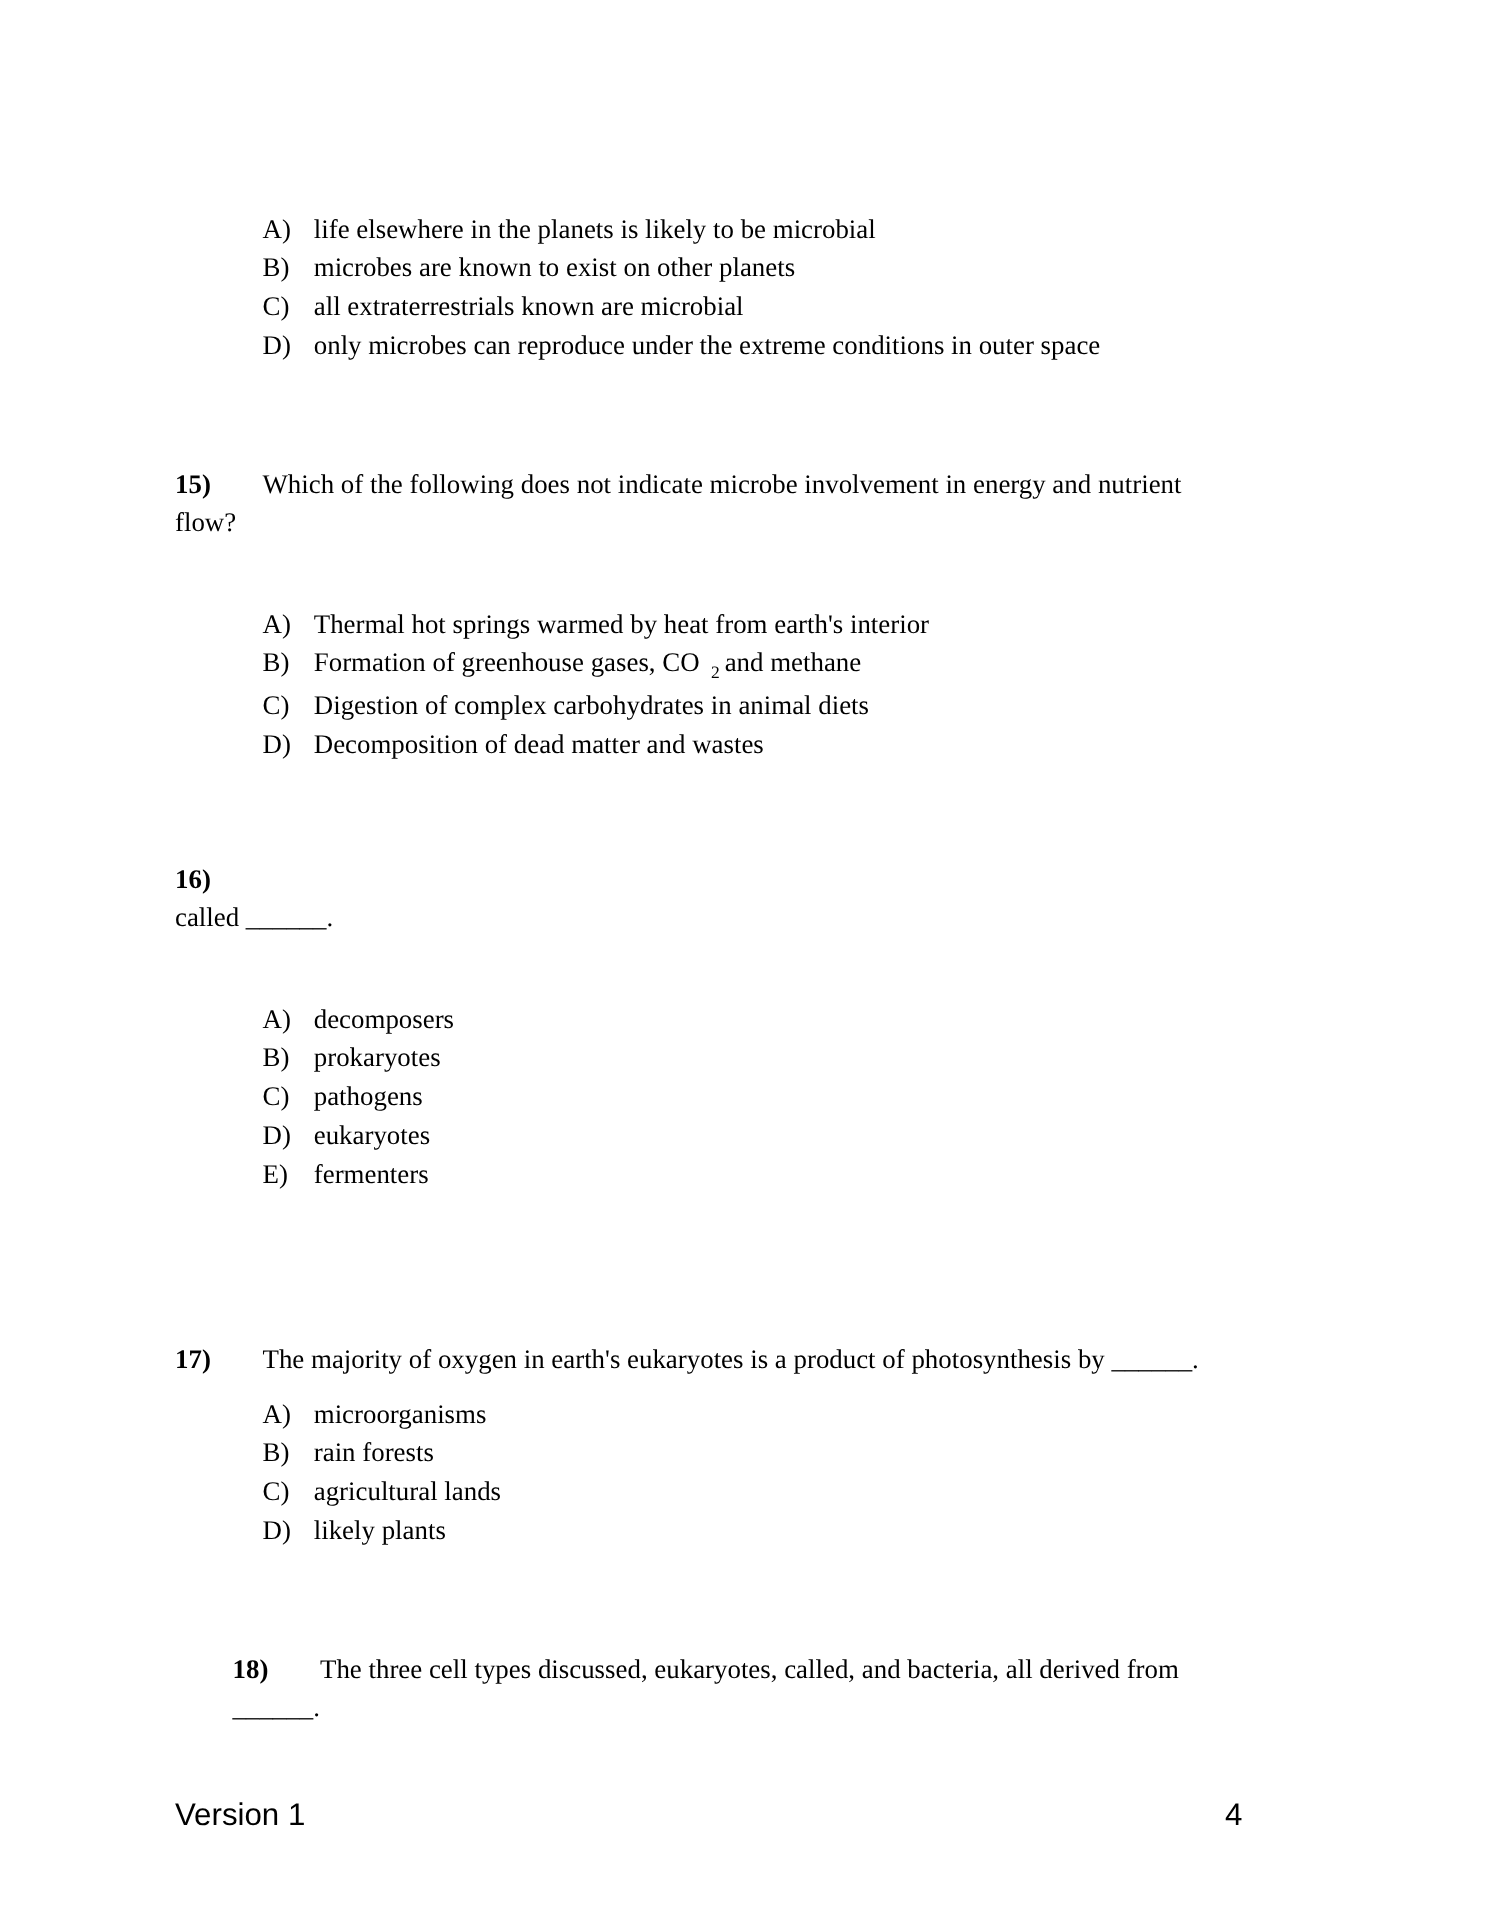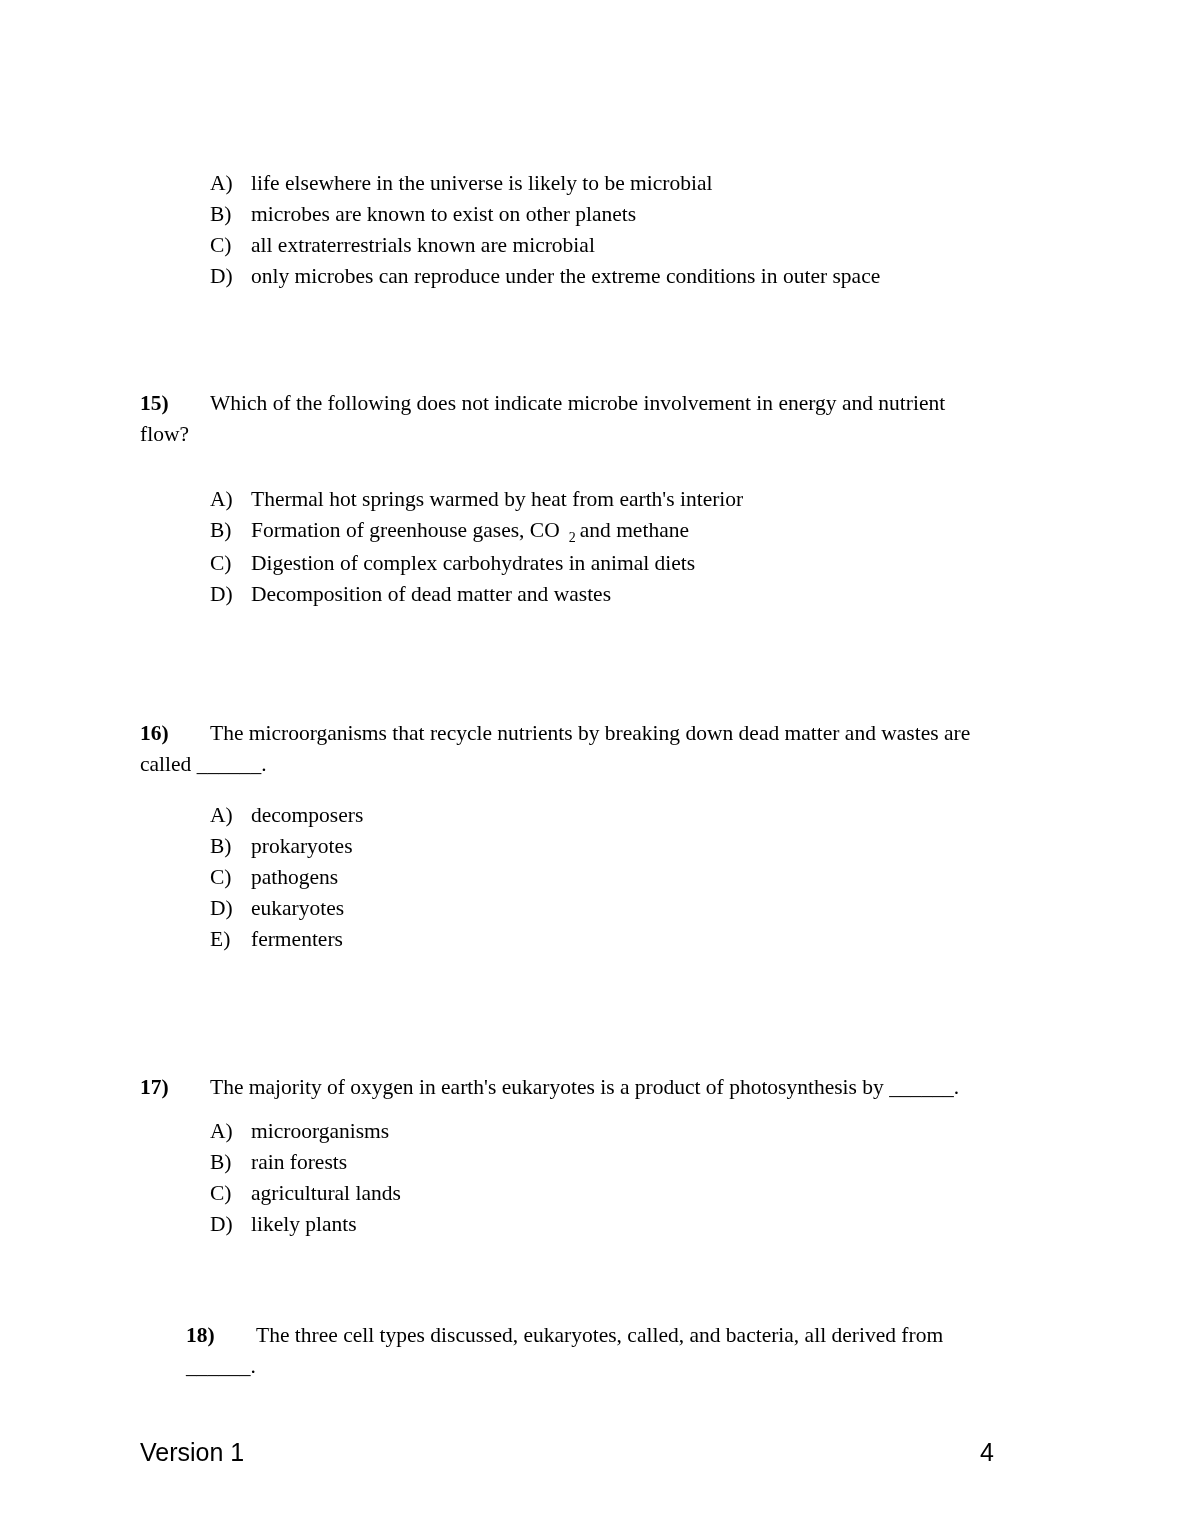--- a/index.html
+++ b/index.html
@@ -76,37 +76,37 @@
     .footer-right { left: 980px; }
   </style>
 </head>
 <body>
 
 <div class="page">
 
   <ul class="options" style="top:168px;">
     <li>
         <span class="opt-letter">A)</span>
-        <span>life elsewhere in the universe is likely to be microbial</span>
+        <span>life elsewhere in the planets is likely to be microbial</span>
       </li>
     <li>
         <span class="opt-letter">B)</span>
         <span>microbes are known to exist on other planets</span>
       </li>
     <li>
         <span class="opt-letter">C)</span>
         <span>all extraterrestrials known are microbial</span>
       </li>
     <li>
         <span class="opt-letter">D)</span>
         <span>only microbes can reproduce under the extreme conditions in outer space</span>
       </li>
   </ul>
 
-  <div class="question" style="top:388px;">
+  <div class="question" style="top:372px;">
     <div class="q-line1">
         <span class="q-num">15)</span>
         <span>Which of the following does not indicate microbe involvement in energy and nutrient</span>
       </div>
     <div class="q-line2">flow?</div>
   </div>
   <ul class="options" style="top:484px;">
     <li>
         <span class="opt-letter">A)</span>
         <span>Thermal hot springs warmed by heat from earth's interior</span>
@@ -118,24 +118,23 @@
     <li>
         <span class="opt-letter">C)</span>
         <span>Digestion of complex carbohydrates in animal diets</span>
       </li>
     <li>
         <span class="opt-letter">D)</span>
         <span>Decomposition of dead matter and wastes</span>
       </li>
   </ul>
 
-  <div class="question" style="top:688px;margin-top:30px;">
+  <div class="question" style="top:688px;">
     <div class="q-line1">
         <span class="q-num">16)</span>
-        <span>The microorganisms that recycle nutrients by breaking down dead matter and wastes are</span>
       </div>
     <div class="q-line2">called ______.</div>
   </div>
   <ul class="options" style="top:800px;">
     <li>
         <span class="opt-letter">A)</span>
         <span>decomposers</span>
       </li>
     <li>
         <span class="opt-letter">B)</span>

